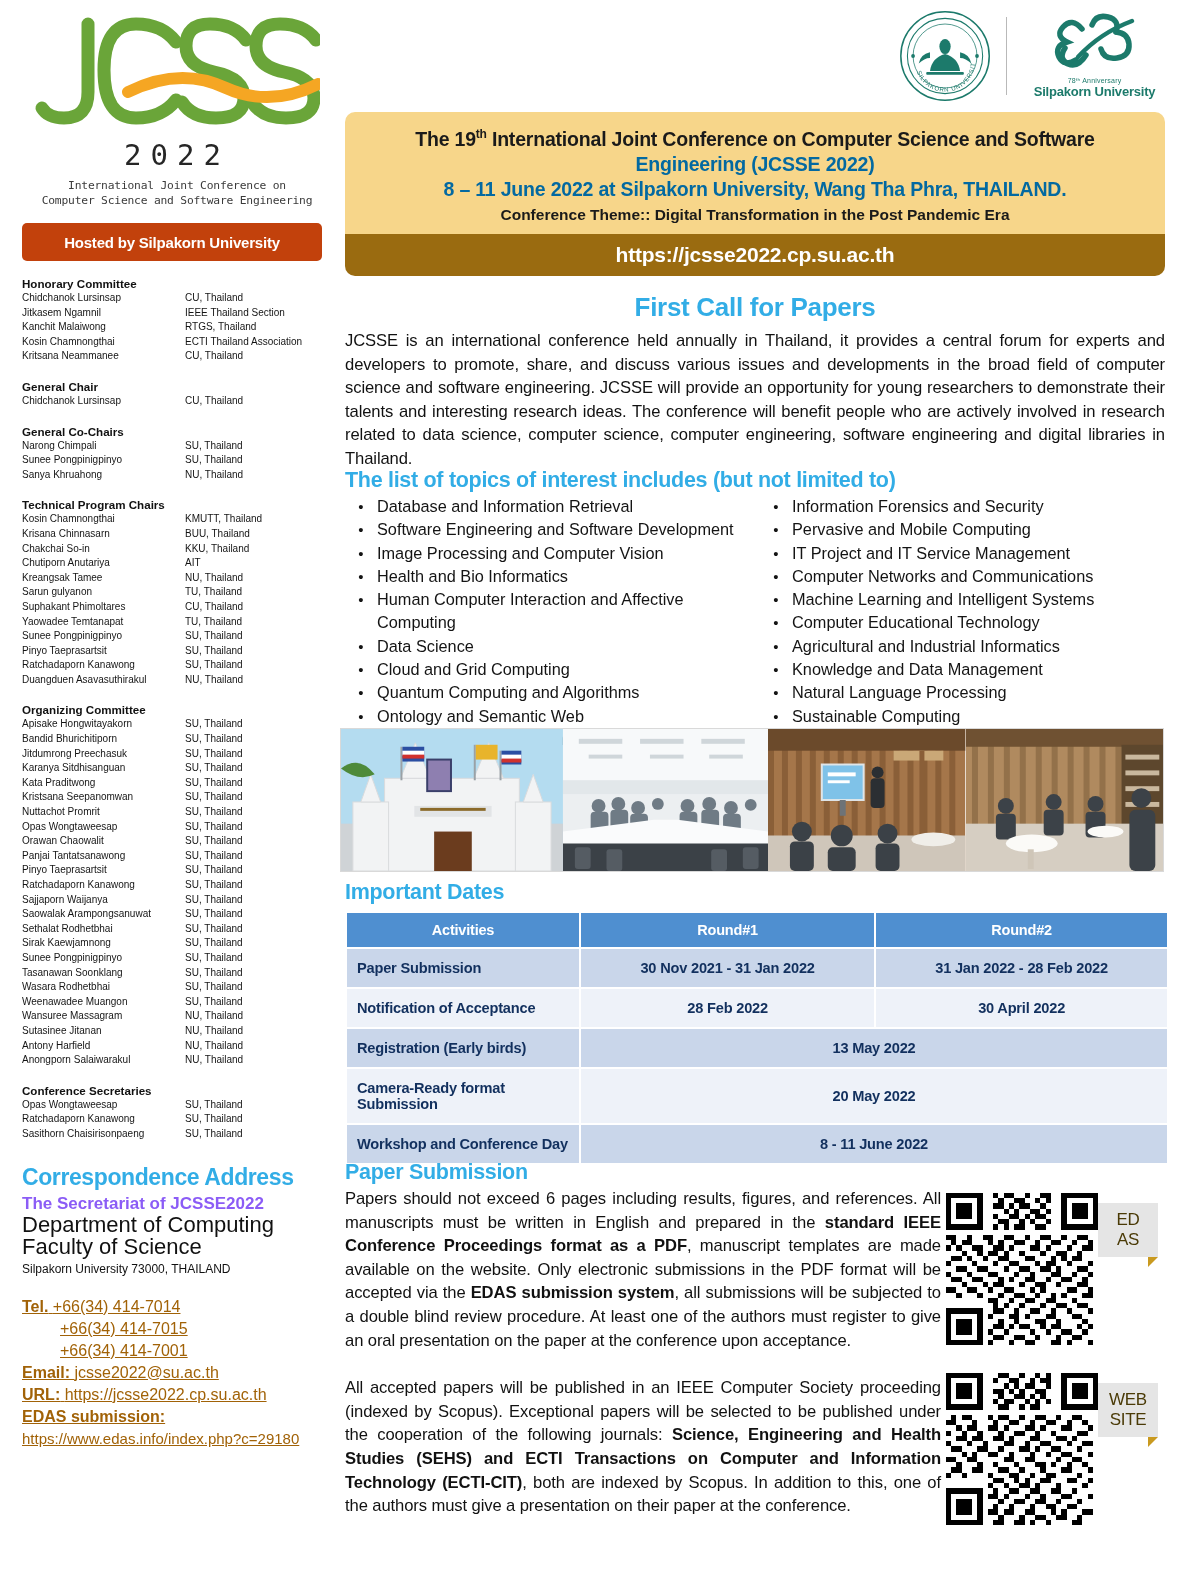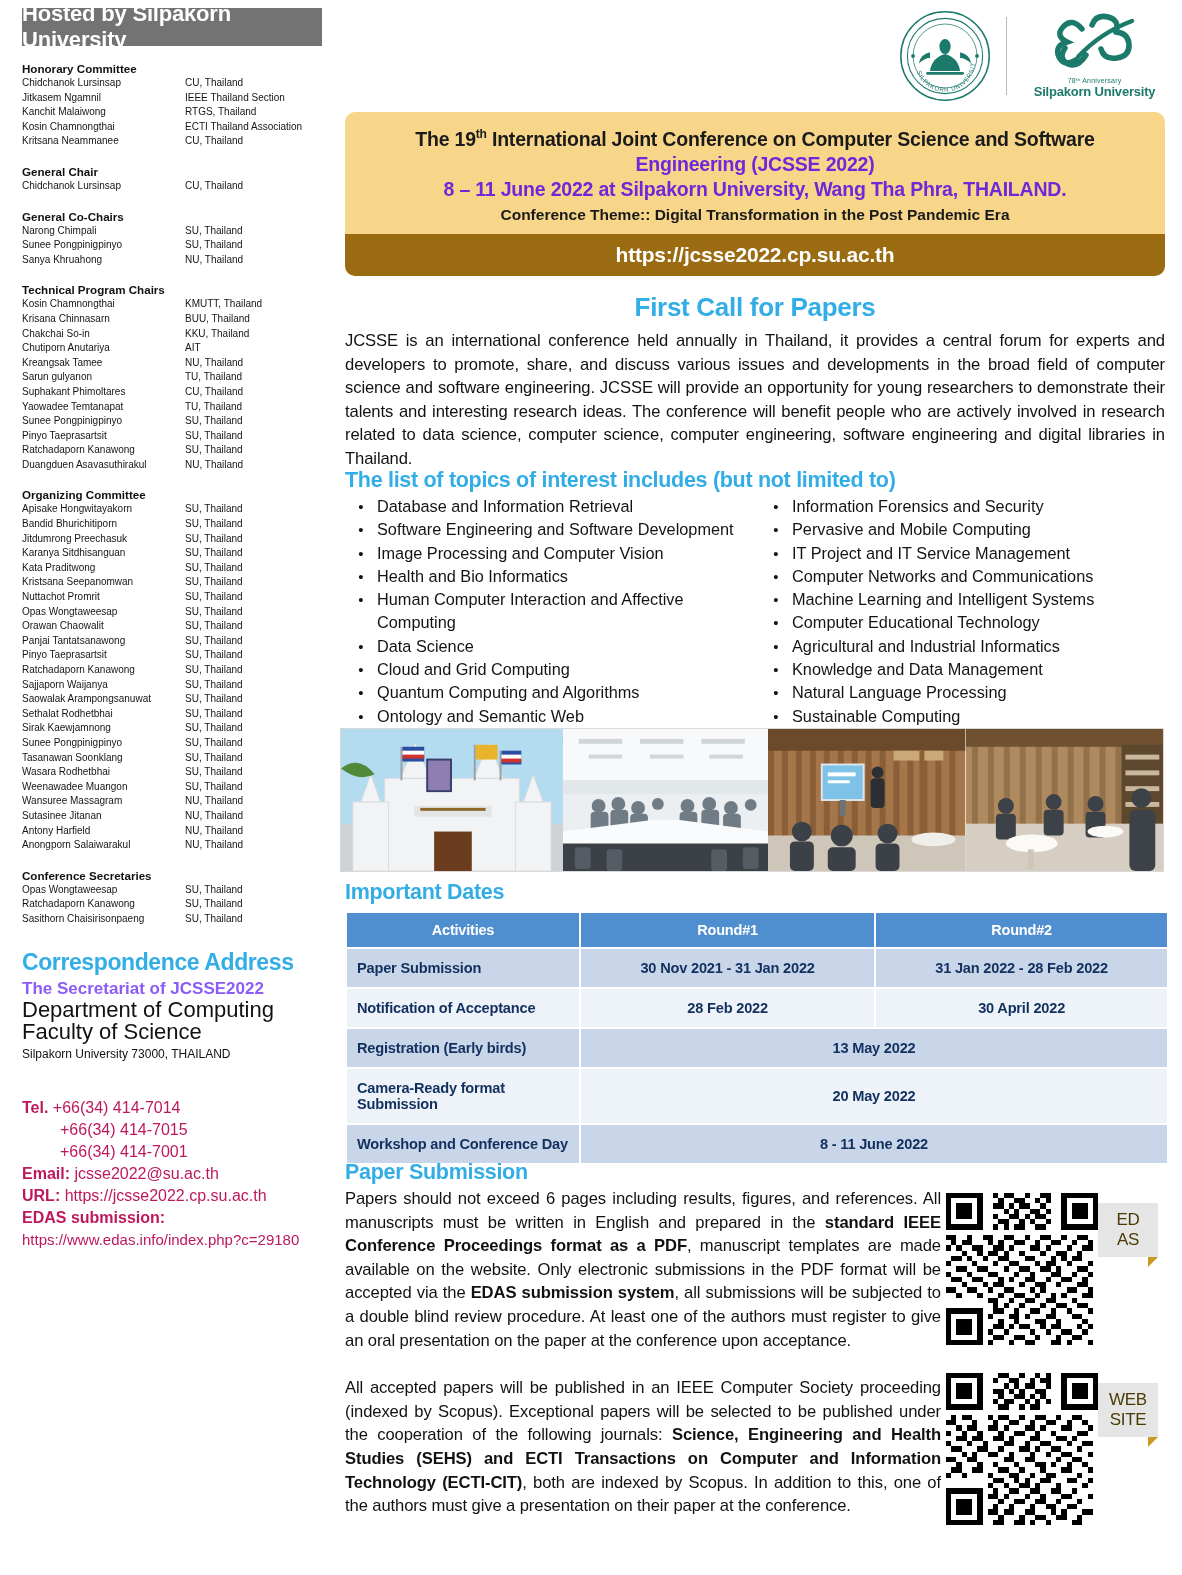--- a/index.html
+++ b/index.html
@@ -25,39 +25,39 @@
     position:absolute; left:0; right:0; top: 128px; text-align:center;
     font-family: "DejaVu Sans Mono", monospace; font-size: 29px; letter-spacing: 9px;
     color:#262626; font-weight:400;
   }
   .logo-sub {
     position:absolute; left:0; right:0; top: 168px; text-align:center;
     font-family: "DejaVu Sans Mono", monospace; font-size: 11.3px; line-height: 15px;
     color: #3b3b3b; letter-spacing: -0.2px;
   }
   .hosted-badge {
-    margin-top: 8px; width: 300px; height: 38px; border-radius: 0;
-    background: #737373; color: #fff; display:flex; align-items:center; justify-content:center;
-    font-size: 22px; font-weight: bold; letter-spacing: -0.2px;
+    margin-top: 8px; width: 300px; height: 38px; border-radius: 5px;
+    background: #c2410c; color: #fff; display:flex; align-items:center; justify-content:center;
+    font-size: 15px; font-weight: bold; letter-spacing: -0.2px;
   }
 
   .cmt-block { margin-top: 16px; width: 312px; }
   .cmt-title { font-size: 11.6px; font-weight: bold; color:#111; margin-bottom:1px; }
   .cmt-row { display:flex; font-size: 10px; line-height: 14.6px; color:#141414; }
   .cmt-name { width: 163px; flex: 0 0 163px; white-space: nowrap; }
   .cmt-aff  { flex: 1 1 auto; white-space: nowrap; }
 
   .corr-title {
     margin-top: 22px; font-size: 23px; font-weight: bold; color:#32ade6; letter-spacing:-0.4px;
   }
   .corr-strong { font-size: 17px; font-weight: bold; color:#8b5cf6; margin-top:3px; }
   .corr-line { font-size: 22px; color:#111; line-height: 22px; }
   .corr-line.small { font-size: 12px; }
 
-  .contact { margin-top: 32px; font-size: 16px; line-height: 22px; color:#be185d; }
+  .contact { margin-top: 16px; font-size: 16px; line-height: 22px; color:#a16207;text-decoration:underline; }
   .contact b { font-weight: bold; }
   .contact .indent { padding-left: 38px; display:block; }
   .contact .url-small { font-size: 15px; }
 
   
   .main-col { position:absolute; left: 340px; top: 0; width: 842px; }
 
   .su-logos {
     position:absolute; right: 14px; top: 6px; width: 270px; height: 100px;
     display:flex; align-items:center; gap: 14px;
@@ -67,21 +67,21 @@
   .su-anniv { display:flex; flex-direction:column; align-items:center; width: 150px; }
   .su-anniv-txt1 { font-size: 7px; color:#1c7a6b; margin-top:2px; letter-spacing:0.2px;}
   .su-anniv-txt2 { font-size: 13px; color:#1c7a6b; font-weight:600; letter-spacing:-0.2px; }
 
   .title-banner {
     position:absolute; left: 5px; top: 112px; width: 820px;
     background: #f7d68a; border-radius: 10px 10px 0 0;
     padding: 10px 26px 9px 26px; text-align:center;
   }
   .tb-l1 { font-size: 19.5px; font-weight:bold; color:#1a1a1a; line-height:25px; letter-spacing:-0.2px; }
-  .tb-l2 { font-size: 19.5px; font-weight:bold; color:#6d28d9; line-height:25px; letter-spacing:-0.2px; }
+  .tb-l2 { font-size: 19.5px; font-weight:bold; color:#0369a1; line-height:25px; letter-spacing:-0.2px; }
   .tb-l3 { font-size: 15.5px; font-weight:bold; color:#1a1a1a; line-height:24px; margin-top:1px; }
   .url-banner {
     position:absolute; left:5px; top: 234px; width: 820px; height: 42px;
     background: #9a6b10; border-radius: 0 0 10px 10px;
     display:flex; align-items:center; justify-content:center;
     color:#fff; font-size: 21px; font-weight:bold; letter-spacing:-0.2px;
   }
 
   .sec-h1 {
     text-align:center; font-size: 26px; font-weight:bold; color:#32ade6;
@@ -138,20 +138,36 @@
   }
   .ps-text { width: 596px; }
 </style>
 </head>
 <body>
 
 <div class="page">
 
   <div class="left-col">
 
+    <div class="logo-wrap">
+      <svg class="logo-svg" width="290" height="130" viewBox="0 0 290 130">
+        <g fill="none" stroke="#6aa539" stroke-width="13" stroke-linecap="round">
+          <path d="M58 10 L58 78 Q58 104 34 104 Q18 104 12 94"></path>
+          <path d="M146 28 Q132 10 106 10 Q74 10 74 56 Q74 104 106 104 Q132 104 146 86"></path>
+          <path d="M216 26 Q204 10 180 10 Q156 10 156 32 Q156 52 184 58 Q214 64 214 84 Q214 104 186 104 Q162 104 152 88"></path>
+          <path d="M286 26 Q274 10 250 10 Q226 10 226 32 Q226 52 254 58 Q284 64 284 84 Q284 104 256 104 Q232 104 222 88"></path>
+        </g>
+        <path d="M98 78 Q150 52 196 74 Q240 94 288 70" fill="none" stroke="#f5a623" stroke-width="12" stroke-linecap="round"></path>
+      </svg>
+      <div class="logo-year">2022</div>
+      <div class="logo-sub">
+        <div>International Joint Conference on</div>
+        <div>Computer Science and Software Engineering</div>
+      </div>
+    </div>
 
     <div class="hosted-badge">Hosted by Silpakorn University</div>
 
     <div id="committees">
         <div class="cmt-block">
           <div class="cmt-title">Honorary Committee</div>
           <div class="cmt-row">
             <span class="cmt-name">Chidchanok Lursinsap</span>
             <span class="cmt-aff">CU, Thailand</span>
           </div>

